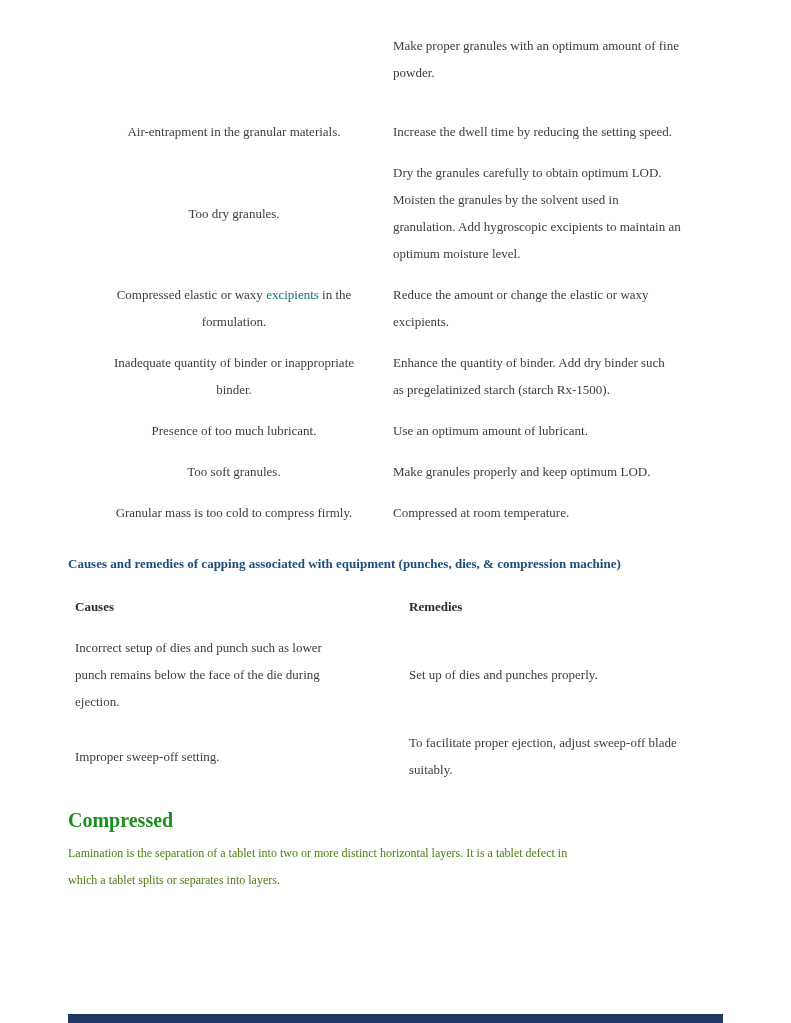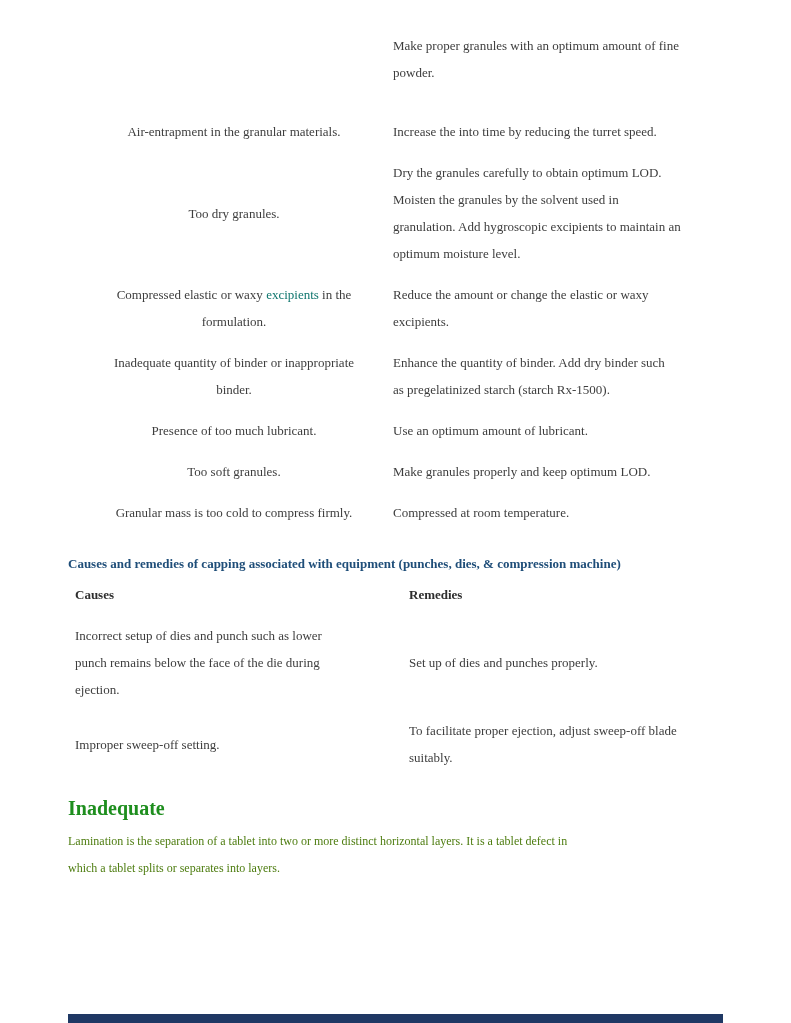--- a/index.html
+++ b/index.html
@@ -34,21 +34,21 @@
   }
   .tbl1 .c1 { width: 318px; padding-left: 7px; text-align: center; }
   .tbl1 .c2 { width: 337px; }
   .tbl2 .c1 { width: 334px; padding-left: 7px; }
   .tbl2 .c2 { width: 321px; }
   .tbl2 td.c1 .cell { max-width: 300px; }
   .tbl2 td.c2 .cell { max-width: 330px; }
   tr.row-first td { padding-bottom: 25px; }
   .gray { color: #0f766e; }
   .section-heading {
-    margin: 21px 0 0 0;
+    margin: 21px 0 12px 0;
     font-size: 13px;
     font-weight: bold;
     line-height: 20px;
     color: #1f4e79;
     white-space: nowrap;
   }
   .lamination-heading {
     margin: 16px 0 6px 0;
     font-size: 20px;
     font-weight: bold;
@@ -78,21 +78,21 @@
 
   <table class="tbl tbl1">
     <tbody>
         <tr class="row-first">
       <td class="c1"><div class="cell"></div></td>
       <td class="c2"><div class="cell">Make proper granules with an optimum amount of fine
 powder.</div></td>
     </tr>
     <tr>
       <td class="c1"><div class="cell">Air-entrapment in the granular materials.</div></td>
-      <td class="c2"><div class="cell">Increase the into time by reducing the turret speed.</div></td>
+      <td class="c2"><div class="cell">Increase the dwell time by reducing the setting speed.</div></td>
     </tr>
     <tr>
       <td class="c1"><div class="cell">Too dry granules.</div></td>
       <td class="c2"><div class="cell">Dry the granules carefully to obtain optimum LOD.
 Moisten the granules by the solvent used in
 granulation. Add hygroscopic excipients to maintain an
 optimum moisture level.</div></td>
     </tr>
     <tr>
       <td class="c1"><div class="cell"><span>Compressed elastic or waxy </span><span class="gray">excipients</span><span> in the
@@ -136,20 +136,20 @@
       <td class="c2"><div class="cell">Set up of dies and punches properly.</div></td>
     </tr>
     <tr>
       <td class="c1"><div class="cell">Improper sweep-off setting.</div></td>
       <td class="c2"><div class="cell">To facilitate proper ejection, adjust sweep-off blade
 suitably.</div></td>
     </tr>
   </tbody>
     </table>
 
-  <h2 class="lamination-heading">Inadequate</h2>
+  <h2 class="lamination-heading">Compressed</h2>
 
   <p class="body-paragraph">Lamination is the separation of a tablet into two or more distinct horizontal layers. It is a tablet defect in
 which a tablet splits or separates into layers.</p>
 
   <div class="bottom-bar"></div>
 
 </div>
 
 </body></html>

